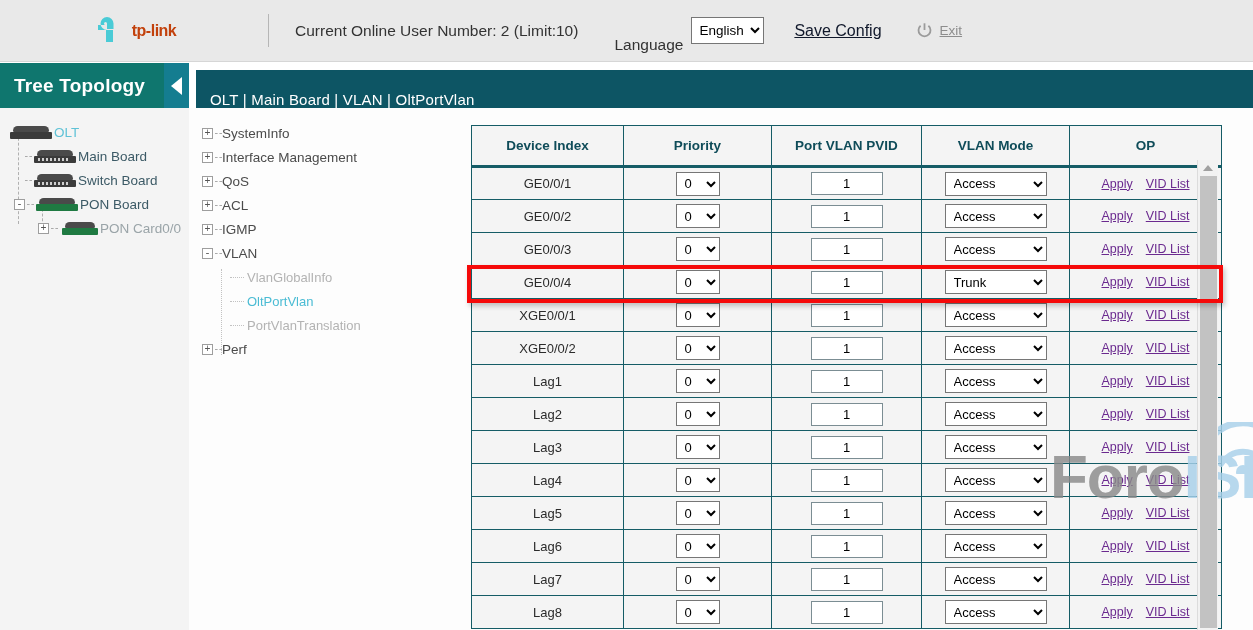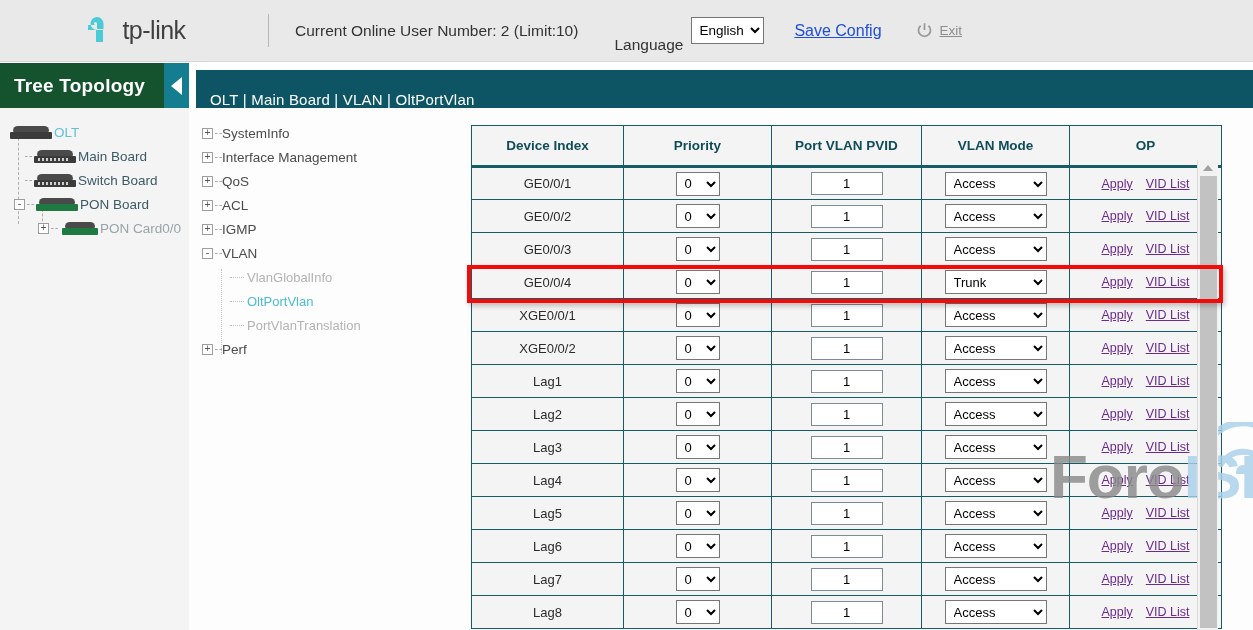--- a/index.html
+++ b/index.html
@@ -15,46 +15,46 @@
   
   .topbar {
     position:absolute; left:0; top:0; width:1253px; height:62px;
     background:#e9e9e9;
     border-bottom:1px solid #d6d6d6;
     display:flex; align-items:center;
   }
   .logo-wrap { width:268px; display:flex; align-items:center; justify-content:center; }
   .logo { display:flex; align-items:center; gap:6px; }
   .logo-mark { width:34px; height:34px; position:relative; }
-  .logo-text { font-size:25px; font-weight:normal; color:#404040; letter-spacing:-0.5px;}
+  .logo-text { font-size:16px; font-weight:bold; color:#c2410c; letter-spacing:-0.5px;}
   .divider-v { width:1px; height:33px; background:#b6b6b6; margin-right:26px; }
   .webver { font-size:15.5px; color:#9b9b9b; margin-right:24px; white-space:nowrap; }
   .onlineusers { font-size:15.5px; color:#333; white-space:nowrap; margin-right:36px; }
   .lang-label { font-size:15.5px; color:#333; margin-right:8px;margin-top:28px; }
   .lang-select {
     font-family:"Liberation Sans", sans-serif;
     font-size:13.5px; padding:0 3px; height:27px;
     border:1px solid #767676; background:#fff; color:#000;
     margin-right:30px;
   }
   .save-config {
-    font-size:16px; color:#1d4ed8; text-decoration:underline;
+    font-size:16px; color:#0f172a; text-decoration:underline;
     cursor:pointer; margin-right:34px; white-space:nowrap;
   }
   .exit-group { display:flex; align-items:center; gap:7px; margin-right:8px; }
   .power-ico { width:17px; height:17px; display:block; }
   .exit-link { font-size:13.5px; color:#8d8d8d; text-decoration:underline; cursor:pointer; }
 
   
   .tree-panel {
     position:absolute; left:0; top:63px; width:189px; height:567px;
     background:#f4f4f4;
   }
   .tree-head {
-    height:45px; background:#14532d; display:flex; align-items:center;
+    height:45px; background:#0f766e; display:flex; align-items:center;
     position:relative;
   }
   .tree-head-title {
     color:#fff; font-size:19px; font-weight:bold; padding-left:14px; letter-spacing:0.2px;
   }
   .tree-collapse {
     position:absolute; right:0; top:0; width:25px; height:45px;
     background:#147d90; display:flex; align-items:center; justify-content:center;
     cursor:pointer;
   }

